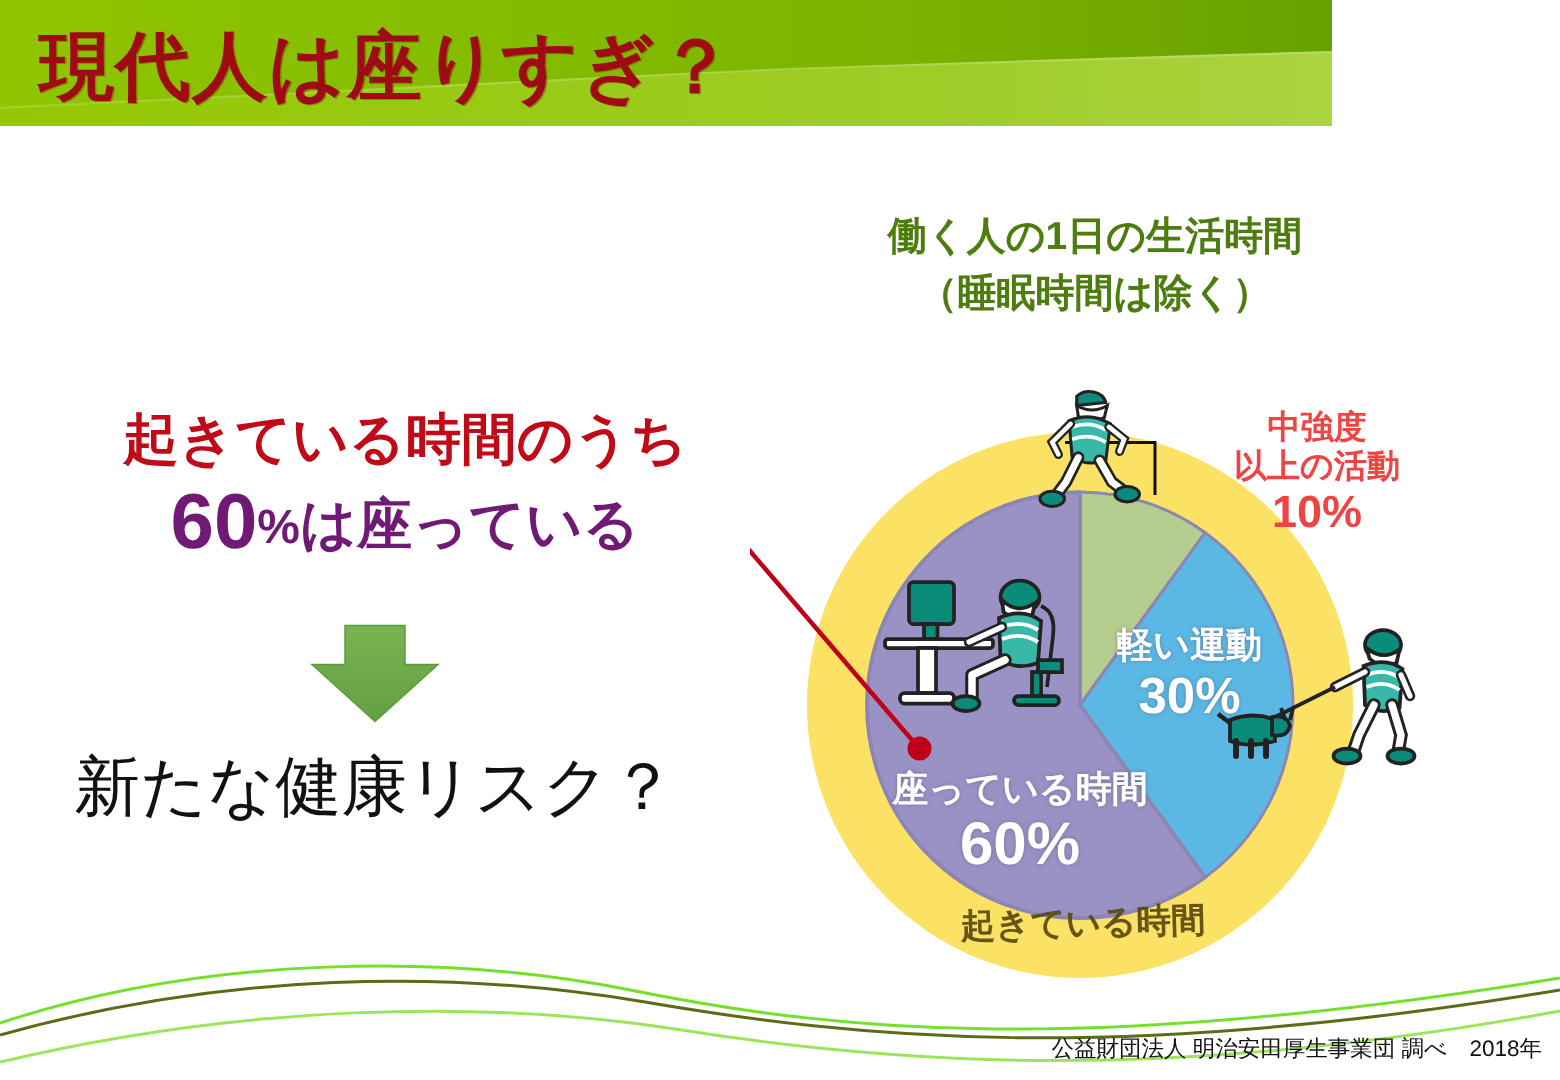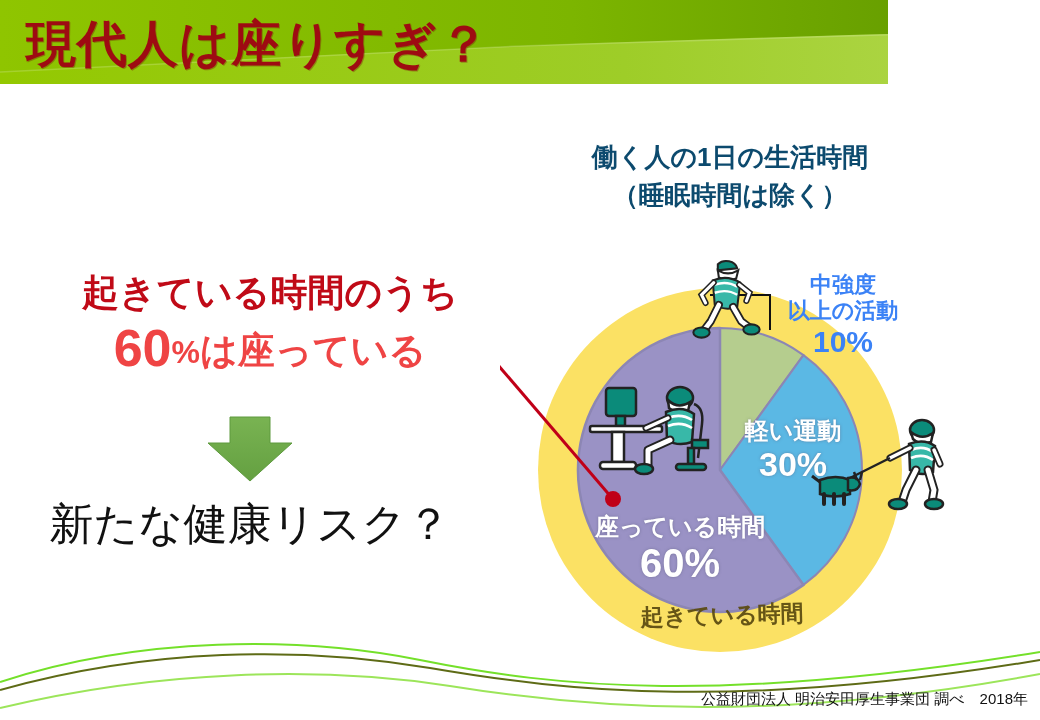--- a/index.html
+++ b/index.html
@@ -19,49 +19,49 @@
     text-shadow:1px 1px 0 rgba(120,8,12,.35);
   }
 
   
   .red-line1{
     position:absolute;left:60px;top:268px;width:420px;text-align:center;
     font-size:37px;font-weight:bold;color:#c00a17;white-space:nowrap;letter-spacing:0px;
   }
   .red-line2{
     position:absolute;left:60px;top:322px;width:420px;text-align:center;
-    font-size:37px;font-weight:bold;color:#ef4444;white-space:nowrap;
+    font-size:37px;font-weight:bold;color:#701a75;white-space:nowrap;
   }
   .red-line2 .big{font-size:52px;line-height:52px;vertical-align:-3px;}
   .red-line2 .pct{font-size:32px;}
 
   .arrow{position:absolute;left:200px;top:415px;}
   .risk-text{
     position:absolute;left:40px;top:495px;width:420px;text-align:center;
     font-size:44px;color:#111;white-space:nowrap;
   }
 
   
   .chart-title{
     position:absolute;left:520px;top:138px;width:420px;text-align:center;
-    font-size:26px;font-weight:bold;color:#0c4a6e;line-height:38px;
+    font-size:26px;font-weight:bold;color:#4d7c0f;line-height:38px;
   }
   .chart-wrap{position:absolute;left:500px;top:250px;width:540px;height:420px;}
   .chart-wrap svg{position:absolute;left:0;top:0;}
 
   .cb-label{position:absolute;color:#fff;font-weight:bold;text-align:center;
             text-shadow:0 0 3px rgba(90,90,120,.55);line-height:1.12;}
   .lbl-blue{left:718px;top:418px;width:150px;font-size:24px;}
   .lbl-blue .num{display:block;font-size:34px;font-weight:bold;}
   .lbl-purple{left:570px;top:502px;width:220px;font-size:24px;margin-top:12px;}
   .lbl-purple .num{display:block;font-size:40px;font-weight:bold;}
 
   .lbl-green{
-    position:absolute;left:763px;top:272px;width:160px;text-align:center;
-    font-size:22px;font-weight:bold;color:#3b82f6;line-height:1.16;
+    position:absolute;left:798px;top:272px;width:160px;text-align:center;
+    font-size:22px;font-weight:bold;color:#ef4444;line-height:1.16;
   }
   .lbl-green .num{display:block;font-size:30px;font-weight:bold;margin-top:2px;}
 
   .lbl-ring{
     position:absolute;left:612px;top:600px;width:220px;text-align:center;
     font-size:23px;font-weight:bold;color:#5a4a10;
     transform:rotate(-1.5deg);opacity:.92;
   }
 
   

